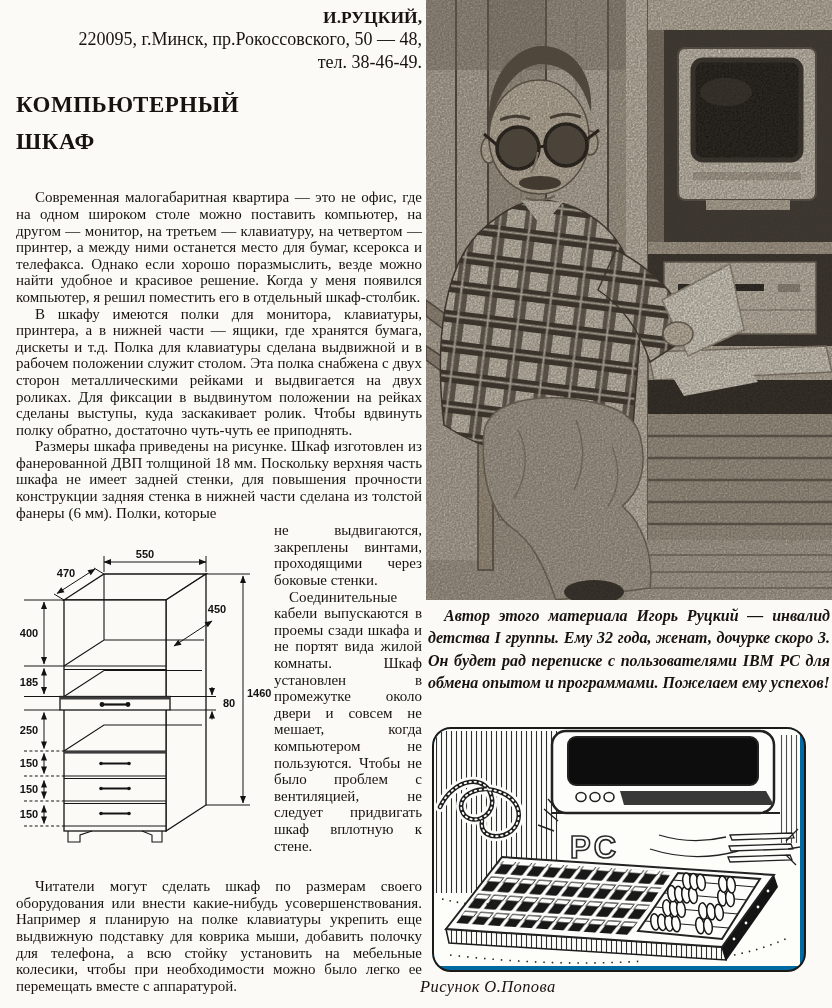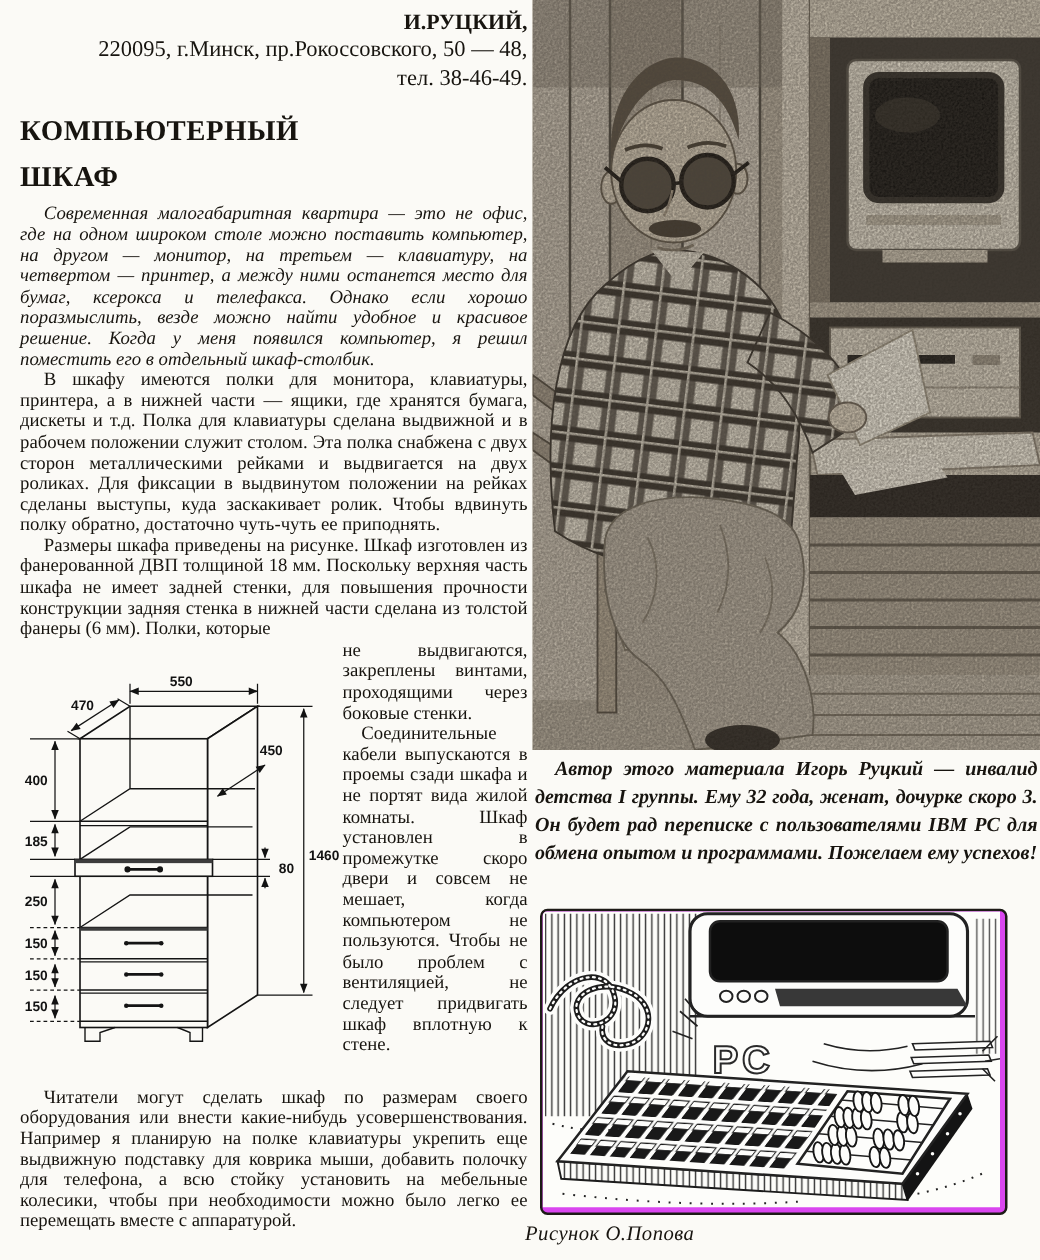--- a/index.html
+++ b/index.html
@@ -7,34 +7,34 @@
     width:832px;height:1008px;position:relative;overflow:hidden;
     background:#fbfaf6;color:#17140f;
     font-family:"Liberation Serif", serif;
   }
   .left-col{position:absolute;left:16px;top:0;width:406px;}
   .hdr{text-align:right;margin-top:6px;line-height:1.26;}
   .hdr-name{font-weight:bold;font-size:17.5px;}
   .hdr-line{font-size:18px;}
   h1{margin:13px 0 0 0;font-size:23px;line-height:37px;letter-spacing:.5px;font-weight:bold;}
   .body-text p{margin:0;font-size:15px;line-height:16.6px;text-align:justify;text-indent:19px;hyphens:auto;}
-  p.p1{margin-top:3px;font-style:italic;}
+  p.p1{margin-top:29px;}
   .diagram-row{display:flex;margin-top:1px;}
   .diagram{width:258px;flex:none;}
   .narrow{width:148px;font-size:15px;line-height:16.6px;}
   .narrow p{margin:0;text-align:justify;text-indent:15px;hyphens:auto;}
   .narrow p.cont{text-indent:0;}
   .photo{position:absolute;left:426px;top:0;width:406px;height:600px;background:#b6ad9f;overflow:hidden;}
   .photo-caption{
     position:absolute;left:428px;top:605px;width:402px;
     font-style:italic;font-size:16px;line-height:22.4px;text-align:justify;text-indent:16px;font-weight:bold;
   }
   .cartoon{
     position:absolute;left:432px;top:727px;width:370px;height:241px;
-    border:2.5px solid #1c1a16;border-radius:6px;background:#d946ef;overflow:hidden;
+    border:2.5px solid #1c1a16;border-radius:19px;background:#0369a1;overflow:hidden;
   }
   .cartoon-caption{position:absolute;left:420px;top:977px;font-style:italic;font-size:16.5px;letter-spacing:.4px;}
   svg text.dim{font-family:"Liberation Sans",sans-serif;font-weight:bold;font-size:11px;fill:#121212;}
 </style>
 </head>
 <body>
 
 <div class="left-col">
 
   <div class="hdr">
@@ -127,21 +127,21 @@
           <text class="dim" x="207" y="185" text-anchor="start">80</text>
           <text class="dim" x="13" y="212" text-anchor="middle">250</text>
           <text class="dim" x="13" y="245" text-anchor="middle">150</text>
           <text class="dim" x="13" y="271" text-anchor="middle">150</text>
           <text class="dim" x="13" y="296" text-anchor="middle">150</text>
           <text class="dim" x="231" y="175" text-anchor="start">1460</text>
         </svg>
       </div>
       <div class="narrow">
         <p class="cont">не выдвигаются, закреплены винтами, проходящими через боковые стенки.</p>
-        <p>Соединительные кабели выпускаются в проемы сзади шкафа и не портят вида жилой комнаты. Шкаф установлен в промежутке скоро двери и совсем не мешает, когда компьютером не пользуются. Чтобы не было проблем с вентиляцией, не следует придвигать шкаф вплотную к стене.</p>
+        <p>Соединительные кабели выпускаются в проемы сзади шкафа и не портят вида жилой комнаты. Шкаф установлен в промежутке около двери и совсем не мешает, когда компьютером не пользуются. Чтобы не было проблем с вентиляцией, не следует придвигать шкаф вплотную к стене.</p>
       </div>
     </div>
 
     <p>Читатели могут сделать шкаф по размерам своего оборудования или внести какие-нибудь усовершенствования. Например я планирую на полке клавиатуры укрепить еще выдвижную подставку для коврика мыши, добавить полочку для телефона, а всю стойку установить на мебельные колесики, чтобы при необходимости можно было легко ее перемещать вместе с аппаратурой.</p>
   </div>
 </div>
 
 <div class="photo">
   <svg width="406" height="600" viewBox="0 0 406 600">
     <defs>

